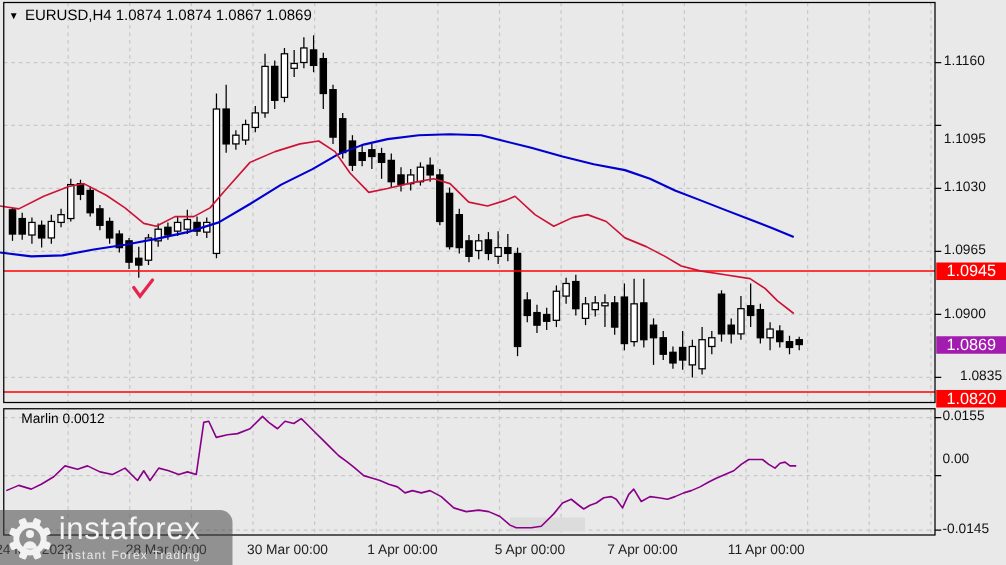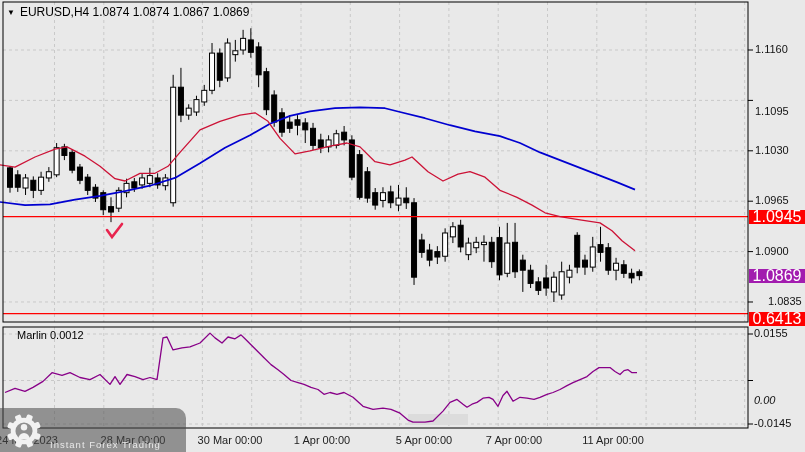--- a/index.html
+++ b/index.html
@@ -15,21 +15,21 @@
   .txt{position:absolute;white-space:nowrap;line-height:1;}
   #chart-title{
     left:7px;top:6px;z-index:3;font-size:12px;color:#000;
     display:flex;align-items:center;gap:5px;
   }
   #chart-title .tri{font-size:8px;position:relative;top:1px;}
   .price-label{z-index:3;font-size:11px;color:#111;left:755px;}
   .ind-label{z-index:3;font-size:11px;color:#111;left:754px;}
   .badge{
     position:absolute;left:749px;width:56px;height:14px;z-index:4;
-    font-size:16px;color:#fff;text-align:center;line-height:14px;
+    font-size:13px;color:#fff;text-align:center;line-height:14px;
   }
   .date-label{z-index:2;font-size:11px;color:#222;top:435px;transform:translateX(-50%);}
   #marlin-label{left:17px;top:330px;z-index:3;font-size:11px;color:#000;}
   #watermark{
     position:absolute;left:0;top:408px;width:186px;height:44px;z-index:5;
     background:rgba(72,72,72,0.55);border-radius:0 10px 0 0;
   }
   #watermark .brand{
     position:absolute;left:47px;top:1px;font-size:25px;color:#f4f4f4;
     letter-spacing:0.5px;font-weight:500;
@@ -269,49 +269,50 @@
 
   <div class="txt" id="chart-title">
     <span class="tri">▼</span>
     <span>EURUSD,H4  1.0874 1.0874 1.0867 1.0869</span>
   </div>
 
   <div class="txt" id="marlin-label">Marlin 0.0012</div>
 
   <div class="badge" id="badge-0" style="top: 210px; background: rgb(255, 0, 0);">1.0945</div>
   <div class="badge" id="badge-1" style="top: 269px; background: #a21caf;">1.0869</div>
-  <div class="badge" id="badge-2" style="top: 312px; background: rgb(255, 0, 0);">0.6413</div>
+  <div class="badge" id="badge-2" style="top: 312px; background: rgb(255, 0, 0);">1.0820</div>
 
   <div id="watermark">
     <svg class="logo" width="38" height="38" viewBox="-20 -20 40 40">
       <g id="gear-teeth" fill="#f2f2f2">
           <rect x="-3.2" y="-18" width="6.4" height="7" rx="1.5" transform="rotate(22)"></rect>
           <rect x="-3.2" y="-18" width="6.4" height="7" rx="1.5" transform="rotate(67)"></rect>
           <rect x="-3.2" y="-18" width="6.4" height="7" rx="1.5" transform="rotate(112)"></rect>
           <rect x="-3.2" y="-18" width="6.4" height="7" rx="1.5" transform="rotate(157)"></rect>
           <rect x="-3.2" y="-18" width="6.4" height="7" rx="1.5" transform="rotate(202)"></rect>
           <rect x="-3.2" y="-18" width="6.4" height="7" rx="1.5" transform="rotate(247)"></rect>
           <rect x="-3.2" y="-18" width="6.4" height="7" rx="1.5" transform="rotate(292)"></rect>
           <rect x="-3.2" y="-18" width="6.4" height="7" rx="1.5" transform="rotate(337)"></rect>
         </g>
       <circle r="14" fill="#f2f2f2"></circle>
       <circle r="9" fill="#8f8f8f"></circle>
       <circle cx="0" cy="-4" r="3.4" fill="#f2f2f2"></circle>
       <path d="M -6,8.5 a 6,6.5 0 0 1 12,0 z" fill="#f2f2f2"></path>
     </svg>
+    <div class="brand">instaforex</div>
     <div class="tagline">Instant Forex Trading</div>
   </div>
 <div class="txt price-label" style="top: 44px;">1.1160</div>
     <div class="txt price-label" style="top: 94.3997px; margin-top: 12px;">1.1095</div>
     <div class="txt price-label" style="top: 144.799px;">1.1030</div>
     <div class="txt price-label" style="top: 195.199px;">1.0965</div>
     <div class="txt price-label" style="top: 245.599px;">1.0900</div>
     <div class="txt price-label" style="top: 295.998px; margin-left: 13px;">1.0835</div>
     <div class="txt ind-label" style="top: 328px;">0.0155</div>
-    <div class="txt ind-label" style="top: 395px; font-style: italic;">0.00</div>
+    <div class="txt ind-label" style="top: 362px;">0.00</div>
     <div class="txt ind-label" style="top: 418px;">-0.0145</div>
     <div class="txt date-label" style="left: 27px;">24 Mar 2023</div>
     <div class="txt date-label" style="left: 133px;">28 Mar 00:00</div>
     <div class="txt date-label" style="left: 230px;">30 Mar 00:00</div>
     <div class="txt date-label" style="left: 322px;">1 Apr 00:00</div>
     <div class="txt date-label" style="left: 424px;">5 Apr 00:00</div>
     <div class="txt date-label" style="left: 514px;">7 Apr 00:00</div>
     <div class="txt date-label" style="left: 613px;">11 Apr 00:00</div>
   </div>
 

